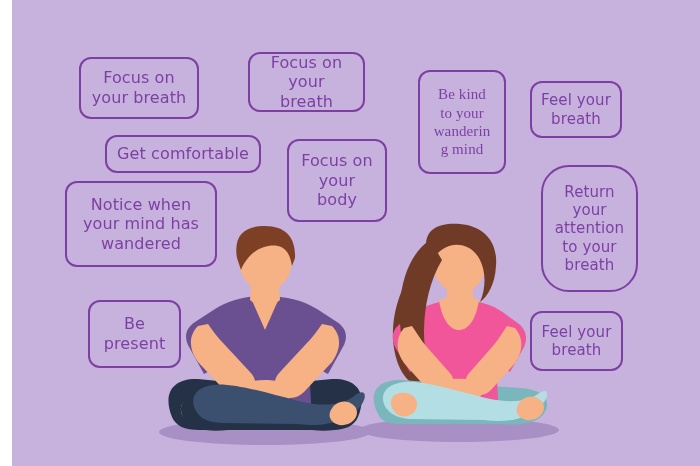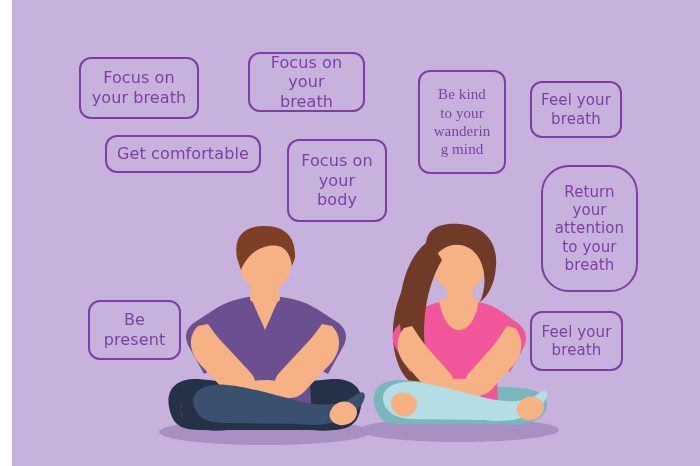--- a/index.html
+++ b/index.html
@@ -154,22 +154,27 @@
   </div>
 
   <div class="tip-box" style="left:529px; top:165px; width:97px; height:127px; font-size:15px;border-radius:28px;">
     <span class="tip-text">Return
 your
 attention
 to your
 breath</span>
   </div>
 
+  <div class="tip-box" style="left:53px; top:181px; width:152px; height:86px; font-size:16px;">
+    <span class="tip-text">Notice when
+your mind has
+wandered</span>
+  </div>
 
-  <div class="tip-box" style="left:76px; top:300px; width:93px; height:60px; font-size:16px;">
+  <div class="tip-box" style="left:76px; top:300px; width:93px; height:68px; font-size:16px;">
     <span class="tip-text">Be
 present</span>
   </div>
 
   <div class="tip-box" style="left:518px; top:311px; width:93px; height:60px; font-size:15px;">
     <span class="tip-text">Feel your
 breath</span>
   </div>
 
 </div>

